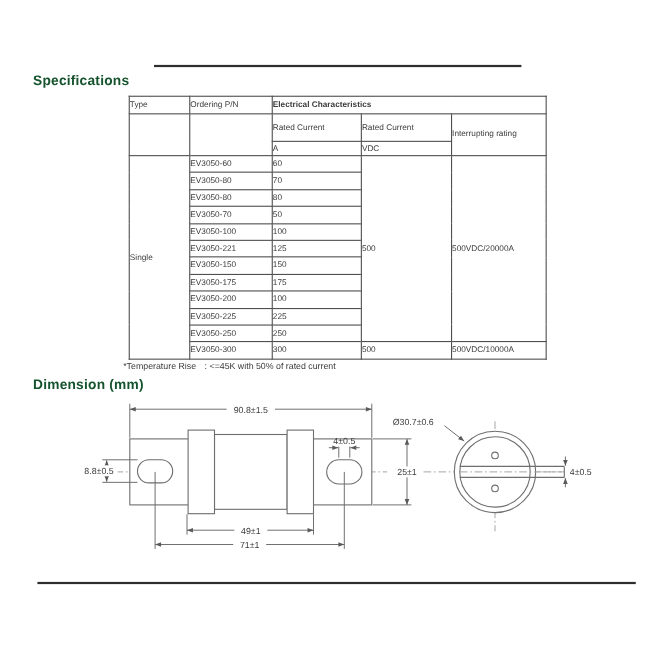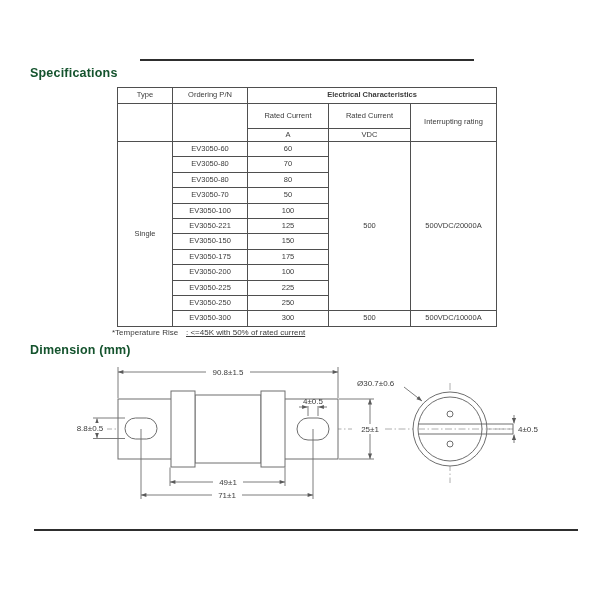--- a/index.html
+++ b/index.html
@@ -11,28 +11,28 @@
   .rule-top{left:140px;top:59px;width:334px;}
   .rule-bottom{left:34px;top:529px;width:544px;}
   .heading{position:absolute;font-weight:bold;font-size:12.5px;color:#14532d;letter-spacing:.2px;}
   .heading-spec{left:30px;top:66px;}
   .heading-dim{left:30px;top:343px;}
   table.spec{
     position:absolute;left:117px;top:87px;border-collapse:collapse;table-layout:fixed;
   }
   table.spec td,table.spec th{
     border:1px solid #4f4f4f;font-size:7.5px;font-weight:normal;
-    text-align:center;vertical-align:middle;padding:0;color:#3b3b3b;line-height:1.1;
+    text-align:left;vertical-align:middle;padding:0;color:#3b3b3b;line-height:1.1;
   }
   table.spec .b{font-weight:bold;margin-top:36px;}
   tr.hr1 td{height:15px;}
   tr.hr2 td{height:24px;}
   tr.hr3 td{height:12px;}
   tr.body td{height:14.4px;}
-  .note{position:absolute;left:112px;top:328px;font-size:8px;white-space:nowrap;text-decoration:underline;}
+  .note{position:absolute;left:112px;top:328px;font-size:8px;white-space:nowrap;}
   .note .lbl{display:inline-block;width:74px;}
   .drawing{position:absolute;left:70px;top:360px;}
   .drawing text{font-family:"Liberation Sans",sans-serif;font-size:8px;fill:#3b3b3b;}
 </style>
 </head>
 <body>
 
 <div class="rule rule-top"></div>
 
 <div class="heading heading-spec">Specifications</div>

